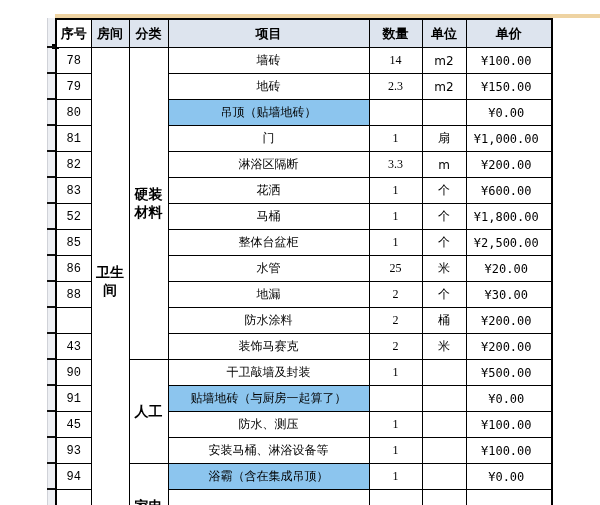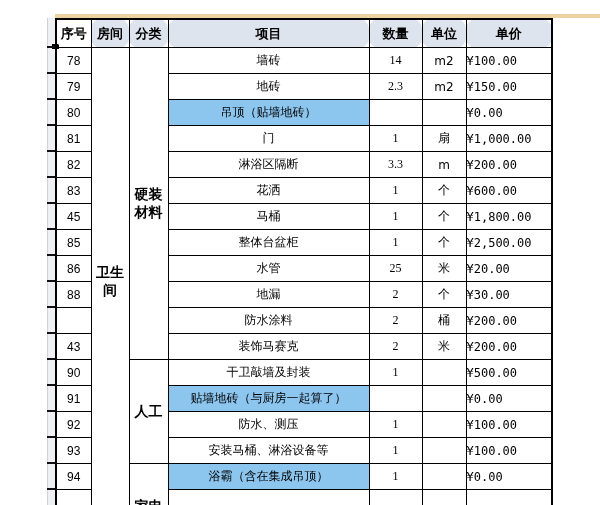--- a/index.html
+++ b/index.html
@@ -13,27 +13,27 @@
   .tick{position:absolute;left:47px;width:8px;height:2px;background:#111;}
   
   .topline{position:absolute;left:55px;top:14px;width:545px;height:4px;background:#eed3a2;}
   
   .handle{position:absolute;left:52px;top:44px;width:7px;height:5px;background:#000;}
 
   table{position:absolute;left:55px;top:18px;border-collapse:collapse;table-layout:fixed;
     border:2px solid #000;}
   th,td{border:1px solid #000;padding:0;text-align:center;font-size:12px;
     overflow:hidden;white-space:nowrap;}
-  th{background:#dde4ee;height:27px;font-weight:bold;font-size:13px;border-radius:10px;}
+  th{background:#dde4ee;height:27px;font-weight:bold;font-size:13px;}
   th.first{background:#ffffff;}
   tr.data td{height:25px;}
-  td.c-no{font-family:Liberation Sans, sans-serif;font-size:12px;margin-left:39px;}
+  td.c-no{font-family:Liberation Mono, monospace;font-size:12px;margin-left:39px;}
   td.c-qty,td.c-unit{font-family:Liberation Serif, serif;font-size:12px;}
   td.c-unit{font-family:"DejaVu Sans",sans-serif;}
-  td.c-price{text-align:left;padding-right:5px;font-family:"DejaVu Sans Mono",monospace;font-size:12px;}
+  td.c-price{text-align:center;padding-right:5px;font-family:"DejaVu Sans Mono",monospace;font-size:12px;}
   td.hl{background:#8cc5ee;}
   td.merged{font-weight:bold;vertical-align:middle;white-space:normal;font-size:14px;margin-top:32px;}
   td.merged .wrap2{width:2.3em;margin:0 auto;line-height:1.25;word-break:break-all;}
   td.cat-last{vertical-align:bottom;}
   td.cat-last .wrap2{width:auto;}
 </style>
 </head>
 <body>
 
 <div class="topline"></div>
@@ -104,21 +104,21 @@
         <td class="c-price">¥200.00</td>
       </tr>
       <tr class="data">
         <td class="c-no">83</td>
         <td class="c-item">花洒</td>
         <td class="c-qty">1</td>
         <td class="c-unit">个</td>
         <td class="c-price">¥600.00</td>
       </tr>
       <tr class="data">
-        <td class="c-no">45</td>
+        <td class="c-no">52</td>
         <td class="c-item">马桶</td>
         <td class="c-qty">1</td>
         <td class="c-unit">个</td>
         <td class="c-price">¥1,800.00</td>
       </tr>
       <tr class="data">
         <td class="c-no">85</td>
         <td class="c-item">整体台盆柜</td>
         <td class="c-qty">1</td>
         <td class="c-unit">个</td>
@@ -163,21 +163,21 @@
         <td class="c-price">¥500.00</td>
       </tr>
       <tr class="data">
         <td class="c-no">91</td>
         <td class="c-item hl">贴墙地砖（与厨房一起算了）</td>
         <td class="c-qty"></td>
         <td class="c-unit"></td>
         <td class="c-price">¥0.00</td>
       </tr>
       <tr class="data">
-        <td class="c-no">92</td>
+        <td class="c-no">45</td>
         <td class="c-item">防水、测压</td>
         <td class="c-qty">1</td>
         <td class="c-unit"></td>
         <td class="c-price">¥100.00</td>
       </tr>
       <tr class="data">
         <td class="c-no">93</td>
         <td class="c-item">安装马桶、淋浴设备等</td>
         <td class="c-qty">1</td>
         <td class="c-unit"></td>

